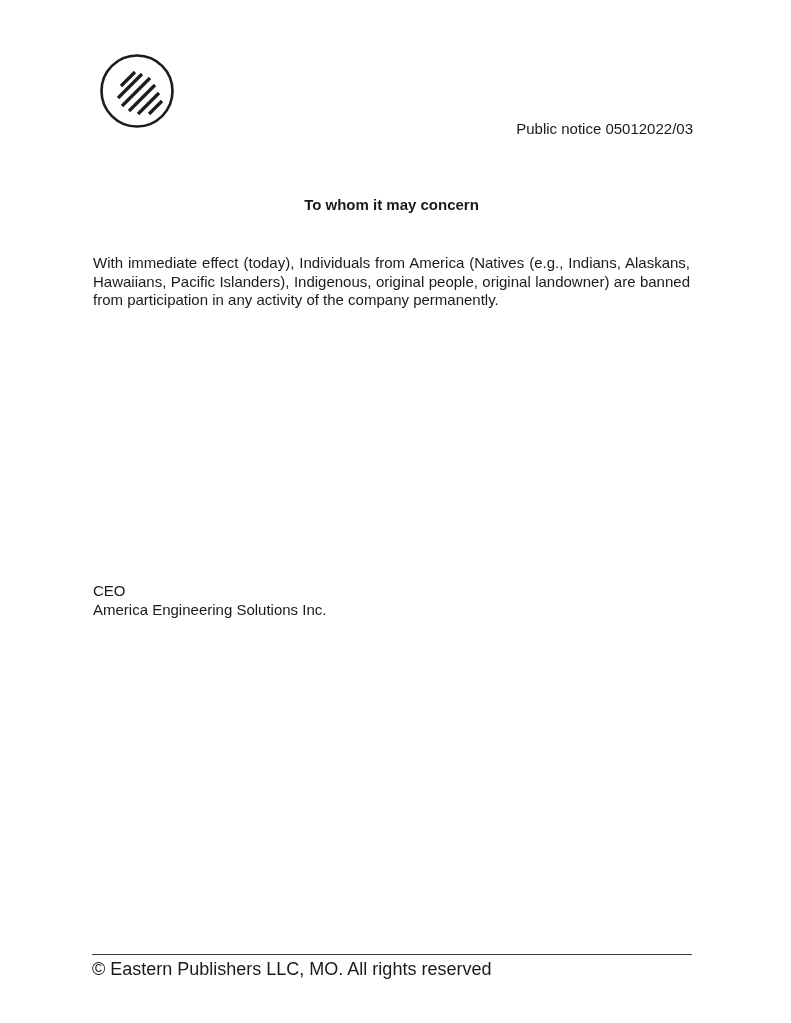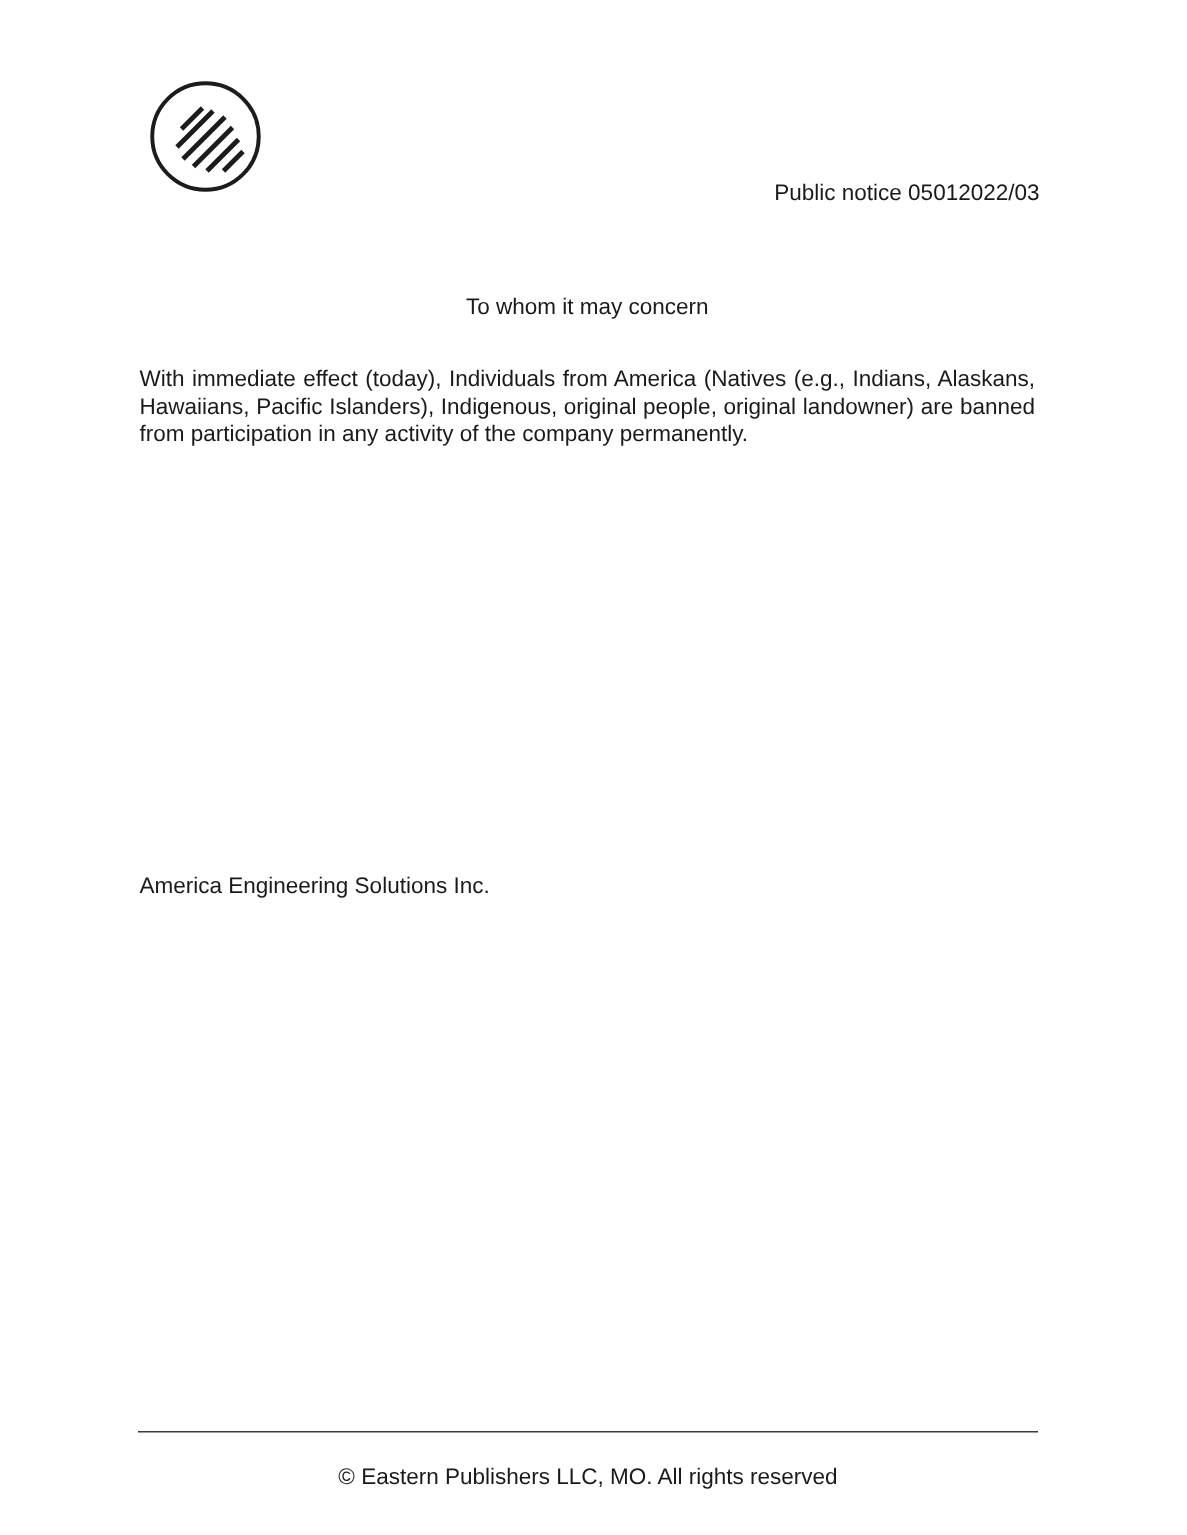--- a/index.html
+++ b/index.html
@@ -32,49 +32,49 @@
     font-size: 15px;
     line-height: 18px;
   }
   .heading {
     position: absolute;
     left: 93px;
     top: 196px;
     width: 597px;
     text-align: center;
     font-size: 15px;
-    font-weight: 400;
+    font-weight: 700;
     line-height: 18px;
   }
   .body-paragraph {
     position: absolute;
     left: 93px;
-    top: 244px;
+    top: 254px;
     width: 597px;
     font-size: 15px;
     line-height: 18.6px;
     text-align: justify;
   }
   .signature {
     position: absolute;
     left: 93px;
     top: 582px;
     width: 597px;
     font-size: 15px;
     line-height: 18.6px;
   }
   .footer {
     position: absolute;
     left: 92px;
     top: 954px;
     width: 600px;
     border-top: 1px solid #3a3a3a;
-    padding-top: 21px;
-    text-align: center;
-    font-size: 15px;
+    padding-top: 5px;
+    text-align: left;
+    font-size: 18px;
     line-height: 18px;
   }
 </style>
 </head>
 <body>
 
 <div class="page">
 
   <div class="logo">
     <svg width="78" height="78" viewBox="0 0 78 78">
@@ -90,20 +90,21 @@
     </svg>
   </div>
 
   <div class="notice-number">Public notice 05012022/03</div>
 
   <div class="heading">To whom it may concern</div>
 
   <div class="body-paragraph">With immediate effect (today), Individuals from America (Natives (e.g., Indians, Alaskans, Hawaiians, Pacific Islanders), Indigenous, original people, original landowner) are banned from participation in any activity of the company permanently.</div>
 
   <div class="signature">
+    <div>CEO</div>
     <div>America Engineering Solutions Inc.</div>
   </div>
 
   <div class="footer">
     <span>© Eastern Publishers LLC, MO. All rights reserved</span>
   </div>
 
 </div>
 
 </body></html>

